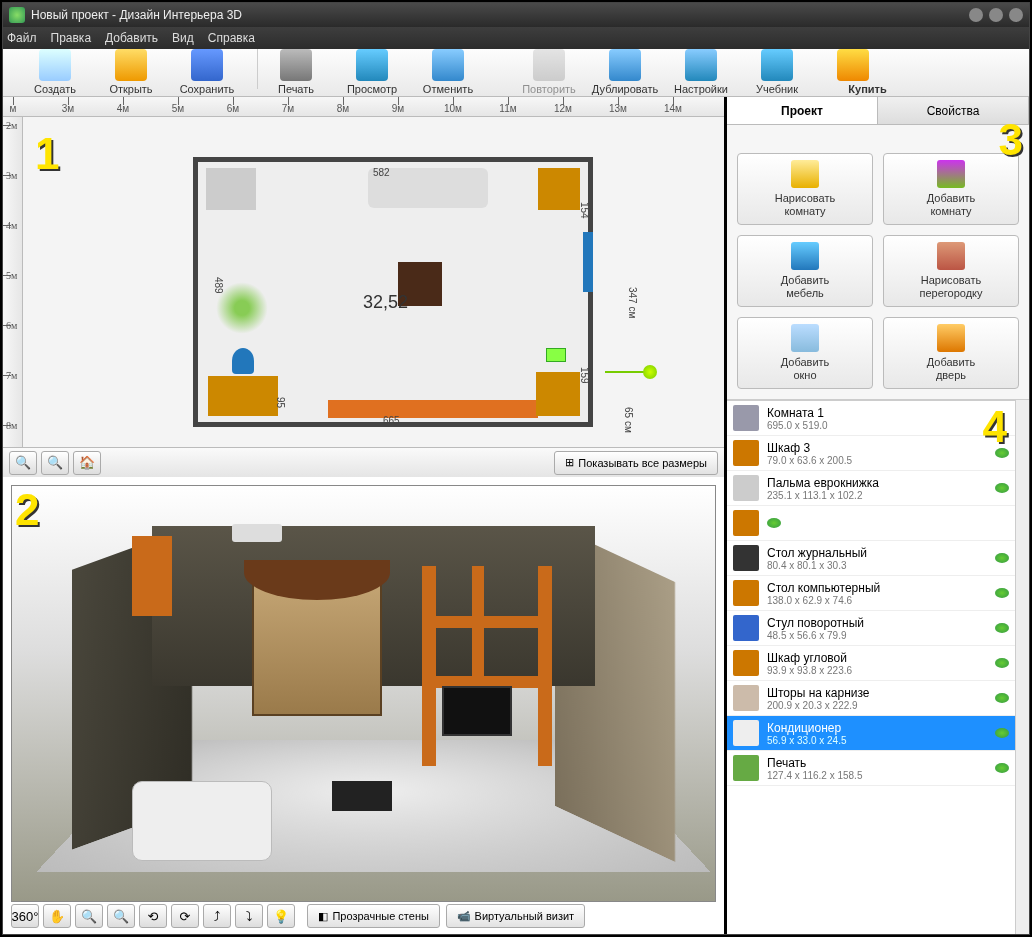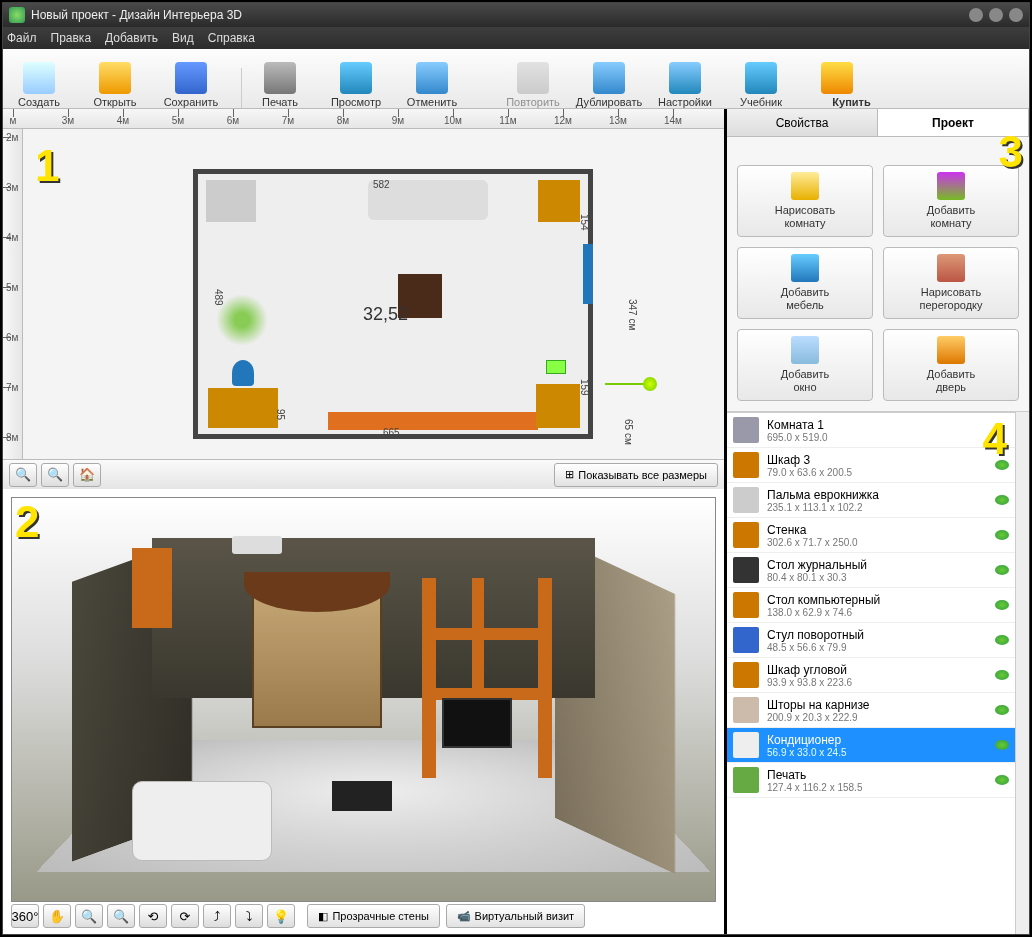--- a/index.html
+++ b/index.html
@@ -4,33 +4,33 @@
 <style>
 * { box-sizing: border-box; margin: 0; padding: 0; font-family: Tahoma, Arial, sans-serif; }
 body { background: #000; width: 1032px; height: 937px; overflow: hidden; }
 .window { width: 1028px; height: 933px; margin: 2px; background: #fff; border: 1px solid #444; display: flex; flex-direction: column; }
 .titlebar { background: linear-gradient(#4a4a4a,#2a2a2a); color: #eee; height: 24px; display: flex; align-items: center; padding: 0 6px; font-size: 12px; }
 .titlebar .app-icon { width: 16px; height: 16px; background: radial-gradient(#8d6,#395); border-radius: 3px; margin-right: 6px; }
 .titlebar .spacer { flex: 1; }
 .titlebar .winbtn { width: 14px; height: 14px; margin-left: 6px; border-radius: 50%; background: #888; cursor: pointer; }
 .menubar { background: linear-gradient(#3e3e3e,#2c2c2c); color: #ddd; height: 22px; display: flex; align-items: center; font-size: 12px; padding: 0 4px; }
 .menubar span { margin-right: 14px; cursor: pointer; }
-.toolbar { background: linear-gradient(#fdfdfd,#e9e9e9); border-bottom: 1px solid #bbb; height: 60px; display: flex; align-items: flex-end; padding: 0 4px; }
+.toolbar { background: linear-gradient(#fdfdfd,#e9e9e9); border-bottom: 1px solid #bbb; height: 48px; display: flex; align-items: flex-start; padding: 0 20px; }
 .toolbtn { display: flex; flex-direction: column; align-items: center; margin-right: 12px; font-size: 11px; color: #333; cursor: pointer; width: 64px; }
 .toolbtn .ico { width: 32px; height: 32px; margin-bottom: 2px; border-radius: 4px; }
 .toolbar .sep { width: 1px; height: 40px; background: #ccc; margin: 0 6px; }
 .content { flex: 1; display: flex; min-height: 0; }
 .left { flex: 1; display: flex; flex-direction: column; background: #f2f2f2; border-right: 3px solid #000; }
 .ruler-h { height: 20px; background: linear-gradient(#f7f7f7,#e6e6e6); border-bottom: 1px solid #bbb; position: relative; font-size: 10px; color: #555; }
 .ruler-h .tick { position: absolute; top: 0; border-left: 1px solid #666; height: 8px; }
 .ruler-h .lbl { position: absolute; top: 6px; transform: translateX(-50%); }
 .plan-row { display: flex; height: 330px; }
 .ruler-v { width: 20px; background: linear-gradient(90deg,#f7f7f7,#e6e6e6); border-right: 1px solid #bbb; position: relative; font-size: 10px; color: #555; }
 .ruler-v .tick { position: absolute; left: 0; border-top: 1px solid #666; width: 8px; }
-.ruler-v .lbl { position: absolute; left: 3px; transform: translateY(-50%); }
+.ruler-v .lbl { position: absolute; left: 3px; transform: translateY(-50%); font-family: Liberation Serif, serif; }
 .plan { flex: 1; background: #f4f4f4; position: relative; overflow: hidden; }
 .room { position: absolute; left: 170px; top: 40px; width: 400px; height: 270px; background: #eee; border: 5px solid #444; }
 .plan .area-label { position: absolute; left: 340px; top: 175px; font-size: 18px; color: #333; }
 .dim { position: absolute; font-size: 10px; color: #444; }
 .plan-controls { height: 30px; background: linear-gradient(#fafafa,#e5e5e5); border-top: 1px solid #bbb; display: flex; align-items: center; padding: 0 6px; }
 .sqbtn { width: 28px; height: 24px; background: linear-gradient(#fff,#ddd); border: 1px solid #aaa; border-radius: 3px; margin-right: 4px; display: flex; align-items: center; justify-content: center; font-size: 13px; cursor: pointer; }
 .plan-controls .flex { flex: 1; }
 .btn-text { height: 24px; padding: 0 10px; background: linear-gradient(#fff,#e2e2e2); border: 1px solid #aaa; border-radius: 3px; font-size: 11px; display: flex; align-items: center; cursor: pointer; }
 .view3d { flex: 1; background: #fff; position: relative; overflow: hidden; }
 .view3d-img { position: absolute; inset: 8px 8px 32px 8px; background: linear-gradient(#fff 0%, #ddd 40%, #998 100%); border: 1px solid #888; }
@@ -270,22 +270,22 @@
           <div class="btn-text">
             <span style="margin-right:4px">📹</span>
             <span>Виртуальный визит</span>
           </div>
         </div>
       </div>
     </div>
 
     <div class="right">
       <div class="tabs" id="tabs">
+          <div class="tab active">Проект</div>
           <div class="tab">Свойства</div>
-          <div class="tab active">Проект</div>
         </div>
       <div class="panel" style="position:relative">
         <div class="annot" style="right:6px;top:-10px">3</div>
         <div class="panel-grid" id="panelGrid">
             <div class="bigbtn">
               <div class="bico" style="background: linear-gradient(rgb(255, 236, 153), rgb(232, 176, 0));"></div>
               <div>Нарисовать<br>комнату</div>
             </div>
             <div class="bigbtn">
               <div class="bico" style="background: linear-gradient(rgb(204, 51, 238), rgb(119, 187, 34));"></div>
@@ -330,24 +330,20 @@
             <div class="obj">
               <div class="thumb" style="background: rgb(204, 204, 204);"></div>
               <div class="meta">
                 <div>Пальма еврокнижка</div>
                 <div class="dims">235.1 x 113.1 x 102.2</div>
               </div>
               <div class="eye"></div>
             </div>
             <div class="obj">
               <div class="thumb" style="background: rgb(204, 119, 0);"></div>
-              <div class="meta">
-                <div>Стенка</div>
-                <div class="dims">302.6 x 71.7 x 250.0</div>
-              </div>
               <div class="eye"></div>
             </div>
             <div class="obj">
               <div class="thumb" style="background: rgb(51, 51, 51);"></div>
               <div class="meta">
                 <div>Стол журнальный</div>
                 <div class="dims">80.4 x 80.1 x 30.3</div>
               </div>
               <div class="eye"></div>
             </div>

